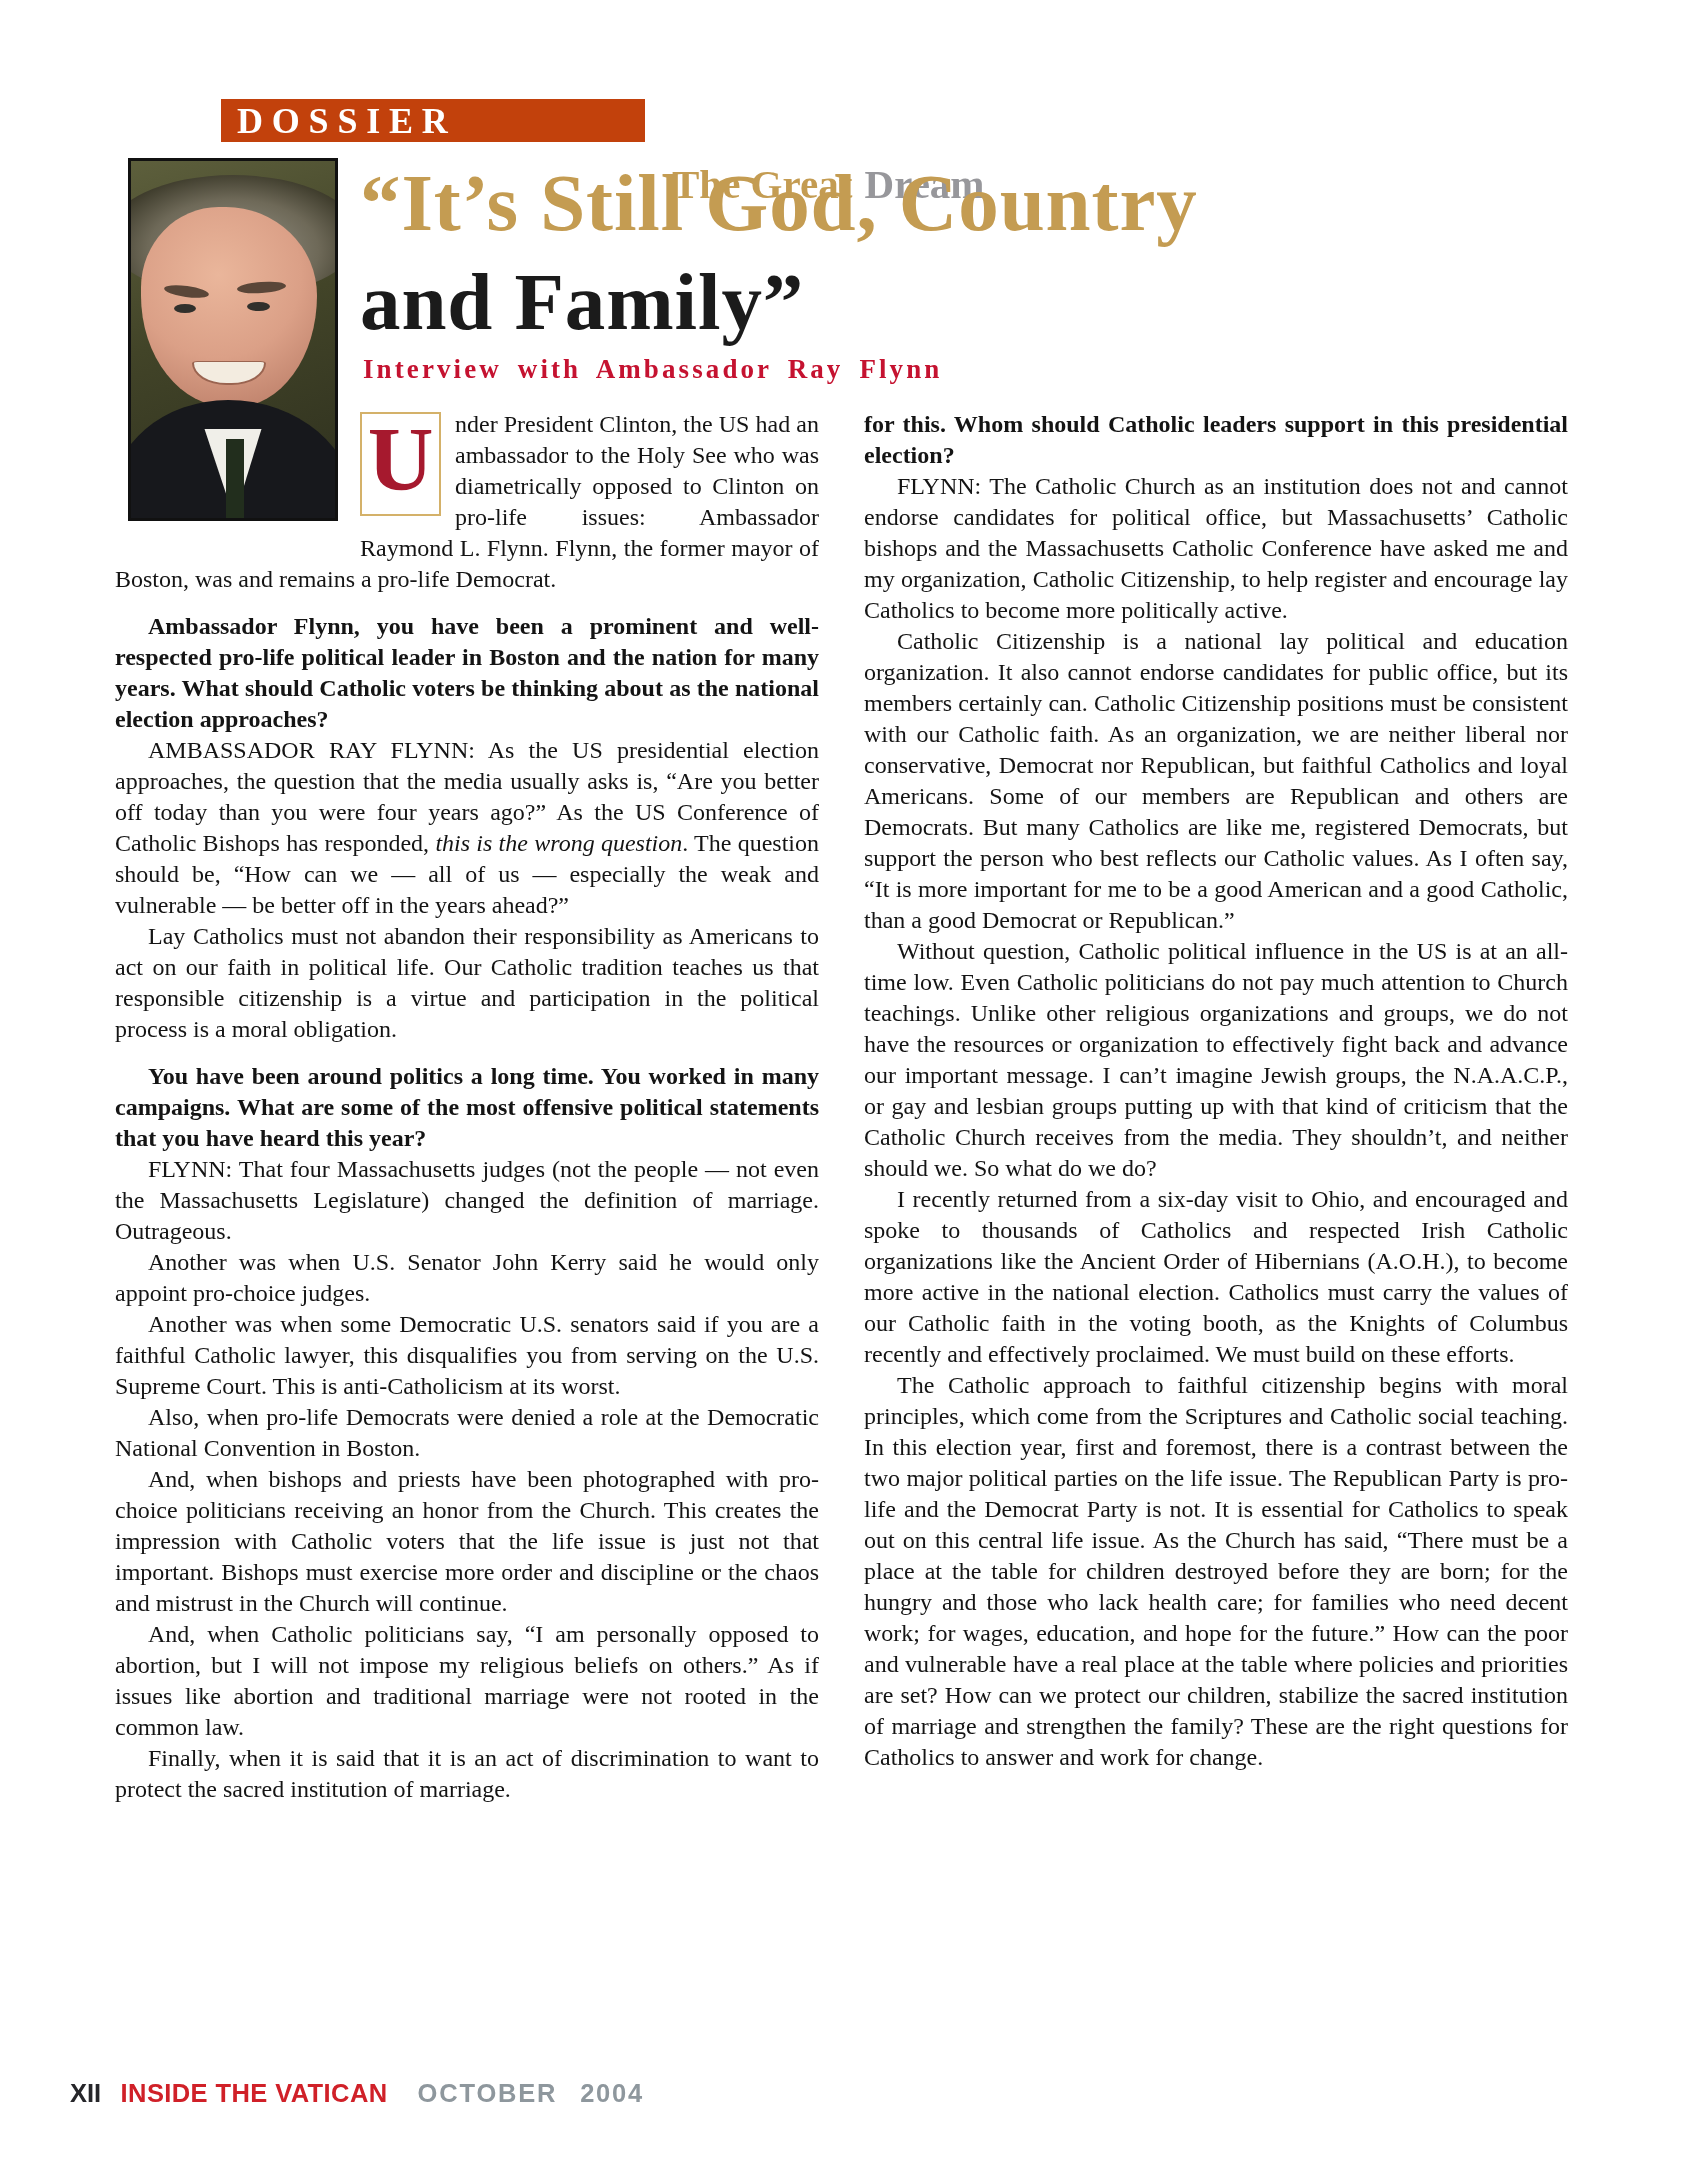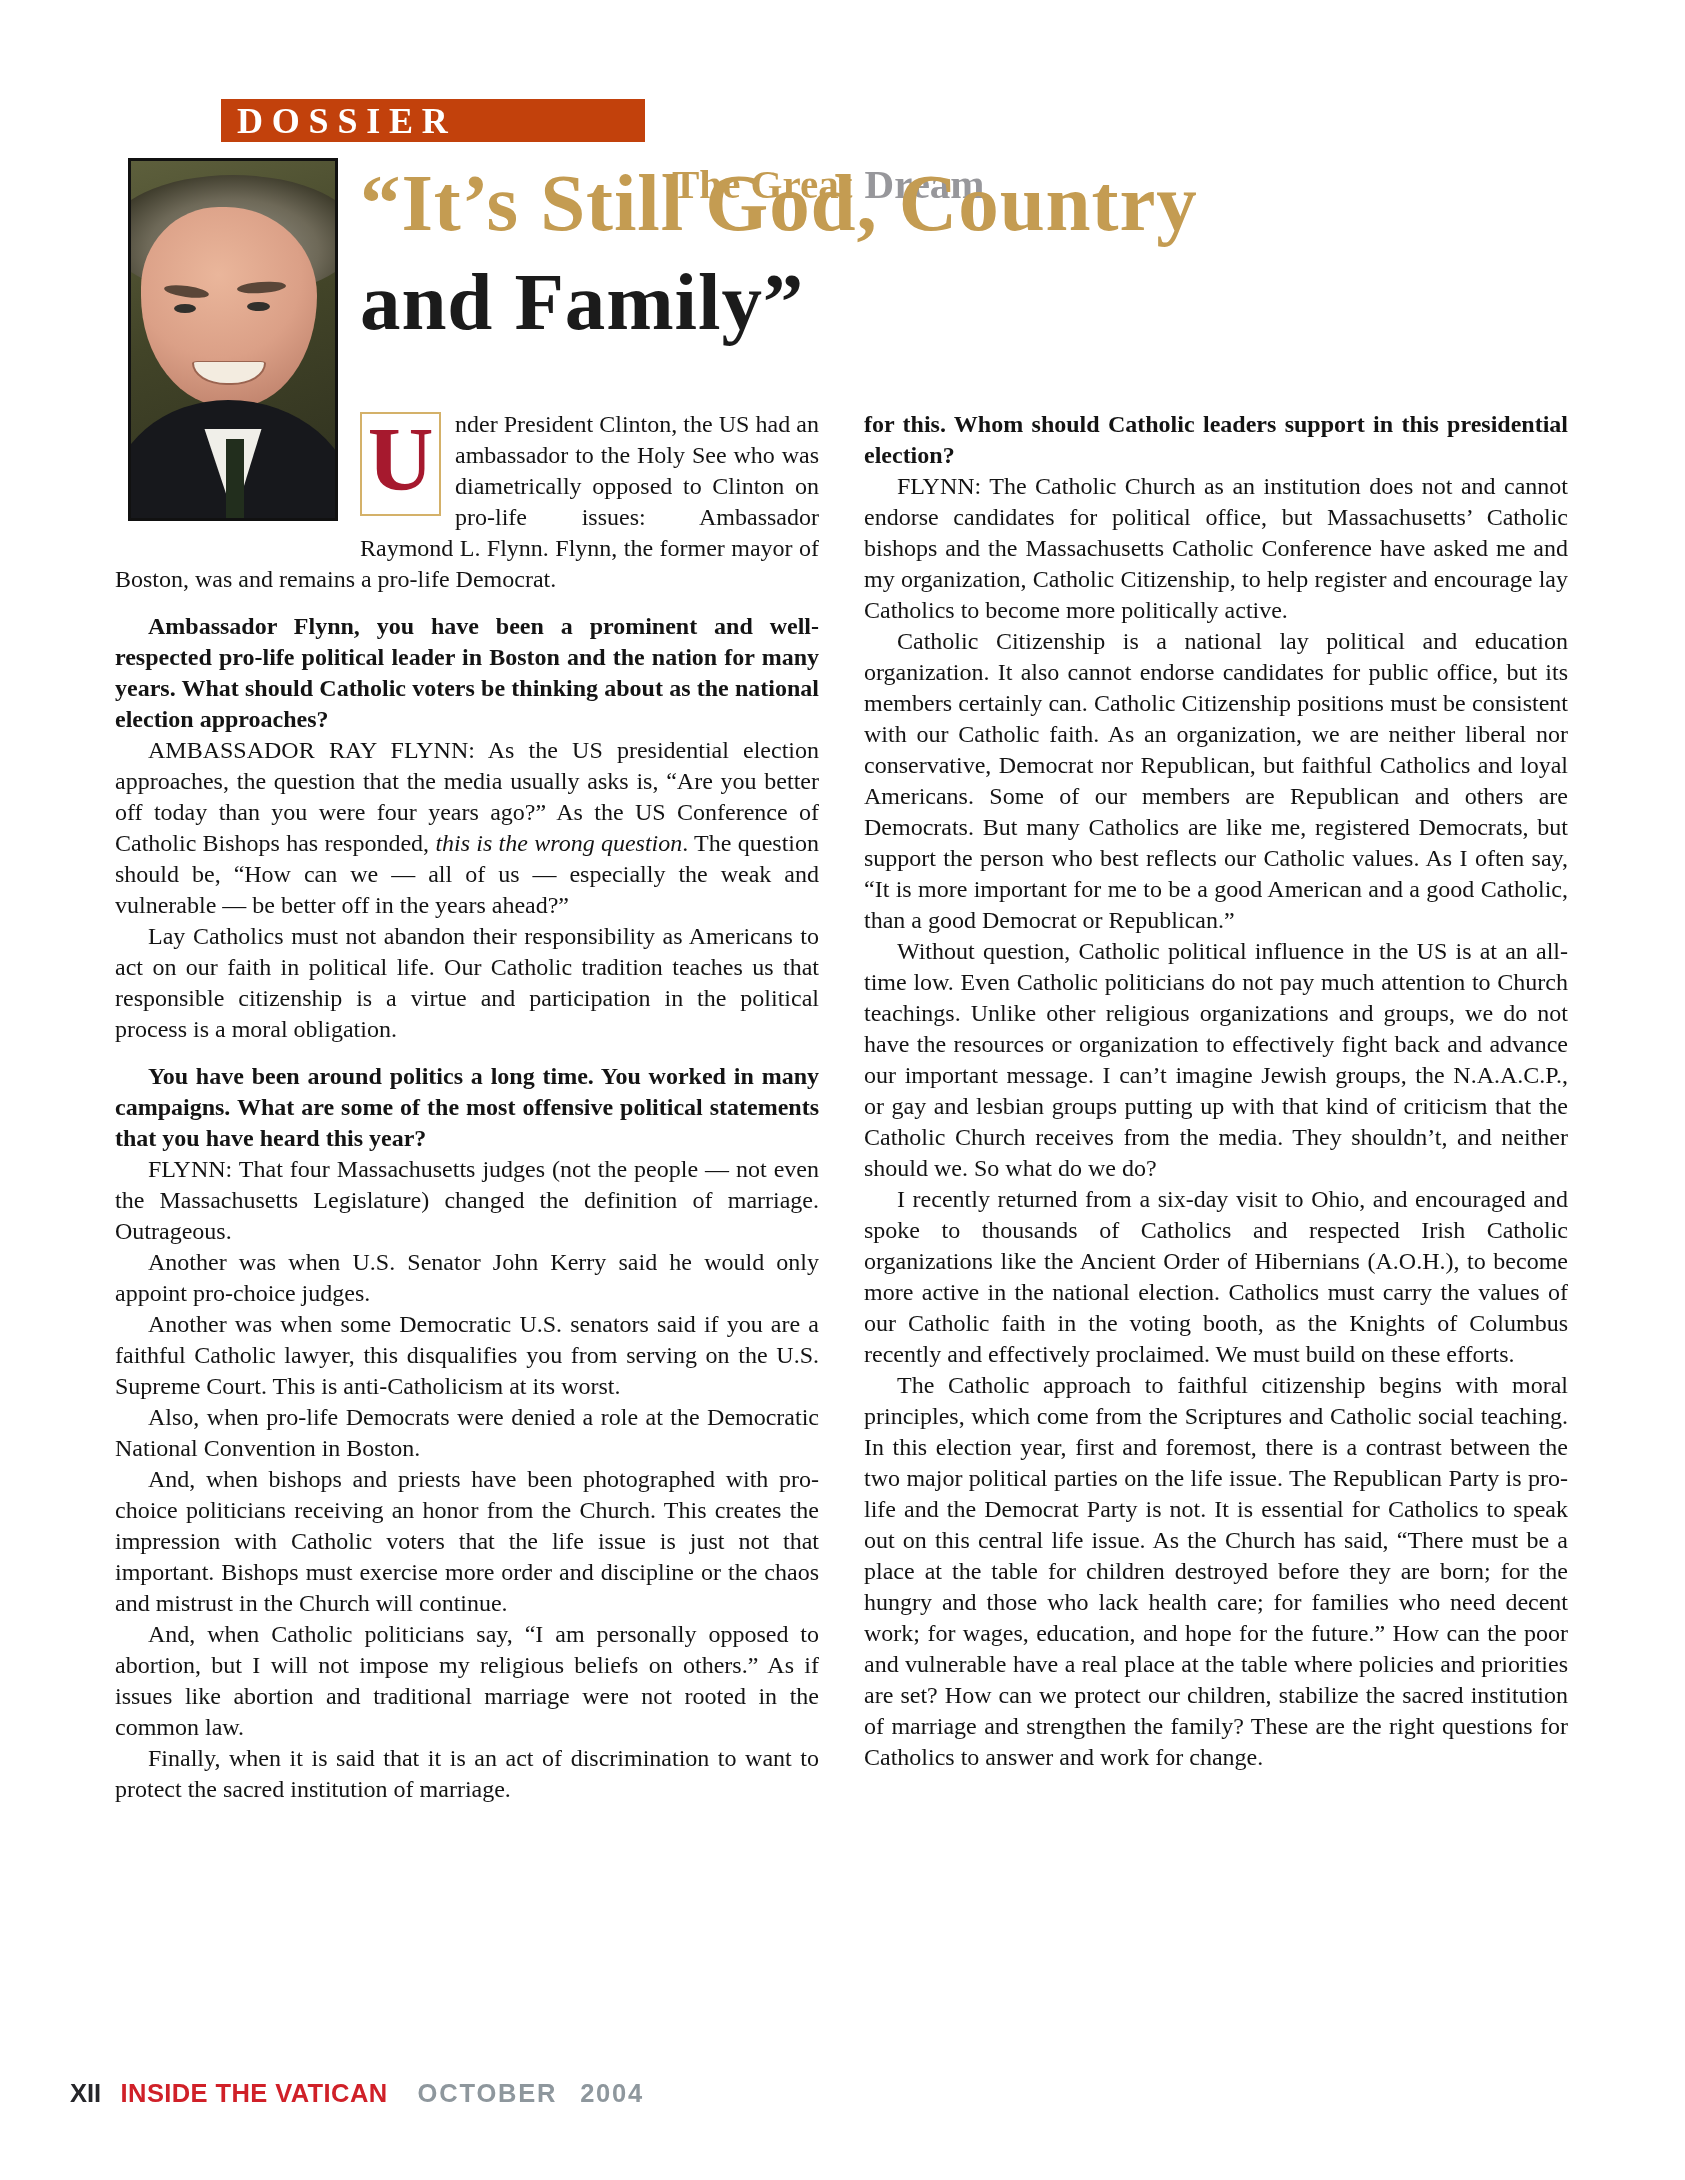--- a/index.html
+++ b/index.html
@@ -138,20 +138,21 @@
     <div class="p-suit"></div>
     <div class="p-shirt"></div>
     <div class="p-tie"></div>
   </div>
 
   <h1 class="title">
     <span class="t1">“It’s Still God, Country</span>
     <span class="t2">and Family”</span>
   </h1>
 
+  <div class="subtitle">Interview with Ambassador Ray Flynn</div>
 
   <div class="col col-left">
     <p class="para intro">
       <span class="photo-spacer"></span>
       <span class="dropcap">U</span>
       <span><span>nder President Clinton, the US had an ambassador to the Holy See who was diametrically opposed to Clinton on pro-life issues: Ambassador </span><span class="b">Raymond L. Flynn.</span><span> Flynn, the former mayor of Boston, was and remains a pro-life Democrat.</span></span>
     </p>
     <div>
         <p class="para q"><span>Ambassador Flynn, you have been a prominent and well-respected pro-life political leader in Boston and the nation for many years. What should Catholic voters be thinking about as the national election approaches?</span></p>
         <p class="para"><span>AMBASSADOR RAY FLYNN: As the US presidential election approaches, the question that the media usually asks is, “Are you better off today than you were four years ago?” As the US Conference of Catholic Bishops has responded, </span><span class="i">this is the wrong question</span><span>. The question should be, “How can we — all of us — especially the weak and vulnerable — be better off in the years ahead?”</span></p>

